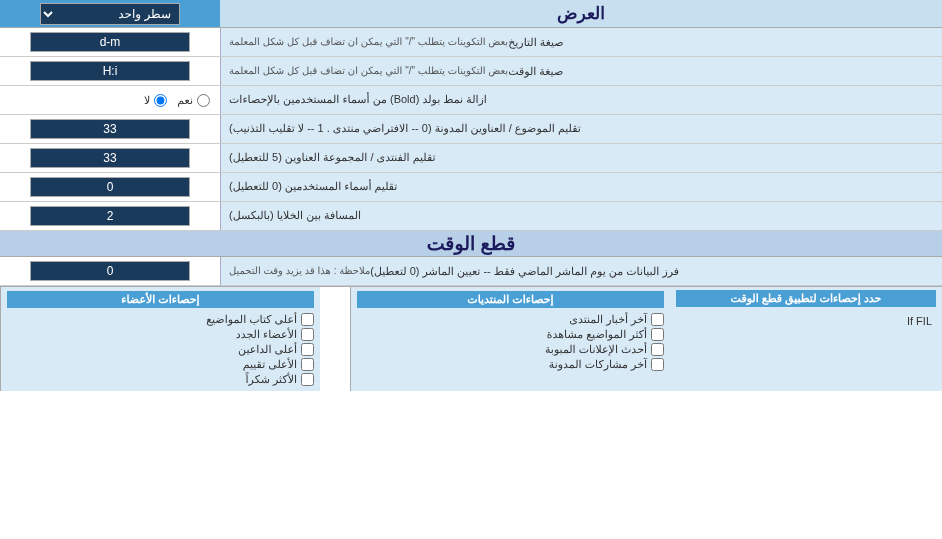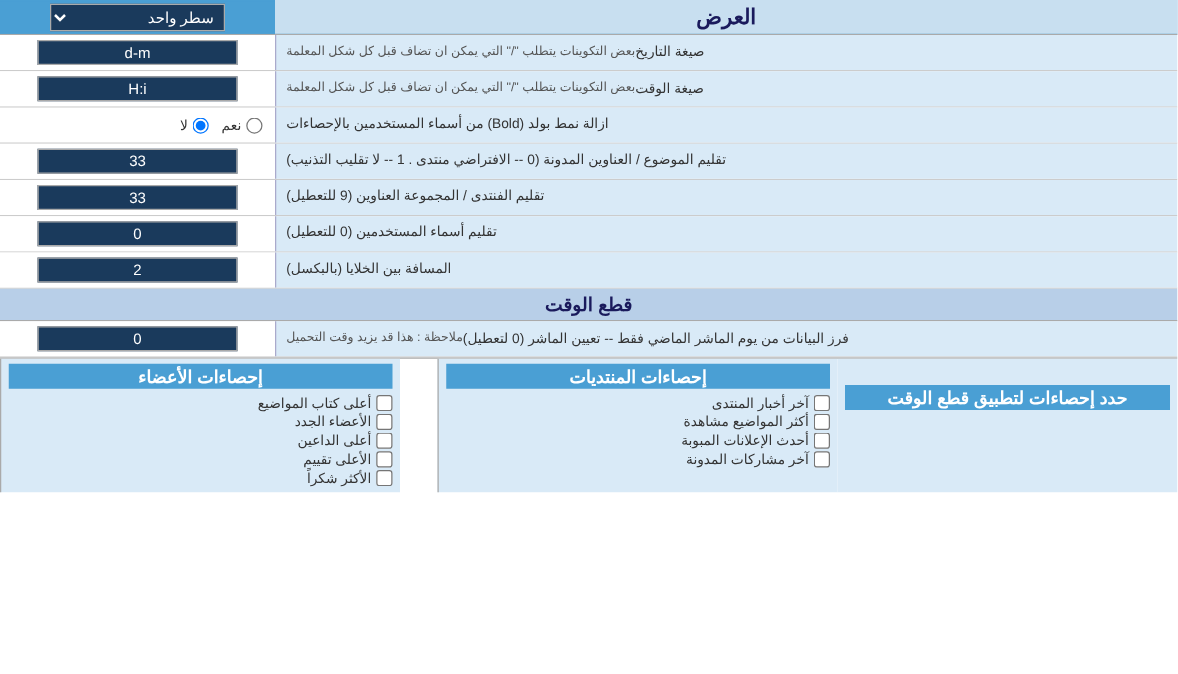--- a/index.html
+++ b/index.html
@@ -103,31 +103,31 @@
       width: 320px;
       background: #d9eaf7;
       padding: 4px 6px;
       border-left: 1px solid #aaa;
       margin-left: 30px;
     }
 
     .bottom-right {
       flex: 1;
       background: #d9eaf7;
-      padding: 21px 6px;
+      padding: 3px 6px;
     }
 
     .bottom-header {
       background: #4a9fd4;
       color: #fff;
       text-align: center;
       font-weight: bold;
       padding: 2px 4px;
       margin-bottom: 4px;
-      font-size: 14px;
+      font-size: 11px;
     }
 
     .checkbox-item {
       display: flex;
       align-items: center;
       gap: 4px;
       padding: 1px 0;
       direction: rtl;
       font-size: 11px;
       color: #333;
@@ -139,21 +139,21 @@
 
     
     .section-title-row {
       background: #b8cfe8;
       display: flex;
       align-items: center;
       justify-content: center;
       min-height: 26px;
       border-bottom: 1px solid #aaa;
       font-weight: bold;
-      font-size: 15px;
+      font-size: 19px;
       color: #1a1a5c;
     }
 
     .two-line-label {
       display: flex;
       align-items: flex-start;
       line-height: 1.35;
     }
 
     .label-sub {
@@ -244,21 +244,21 @@
   </div>
 
   <div class="row">
     <div class="label-cell">تقليم الموضوع / العناوين المدونة (0 -- الافتراضي منتدى . 1 -- لا تقليب التذنيب)</div>
     <div class="input-cell">
       <input class="input-field" type="text" value="33" style="">
     </div>
   </div>
 
   <div class="row">
-    <div class="label-cell">تقليم الفنتدى / المجموعة العناوين (9 للتعطيل)</div>
+    <div class="label-cell">تقليم الفنتدى / المجموعة العناوين (5 للتعطيل)</div>
     <div class="input-cell">
       <input class="input-field" type="text" value="33" style="">
     </div>
   </div>
 
   <div class="row">
     <div class="label-cell">تقليم أسماء المستخدمين (0 للتعطيل)</div>
     <div class="input-cell">
       <input class="input-field" type="text" value="0" style="">
     </div>
@@ -284,20 +284,21 @@
     </div>
     <div class="input-cell">
       <input class="input-field" type="text" value="0" style="">
     </div>
   </div>
 
   <div class="bottom-section">
 
     <div class="bottom-right">
       <div class="bottom-header">حدد إحصاءات لتطبيق قطع الوقت</div>
+      <div style="font-size:11px; color:#333; padding:4px;">If FIL</div>
     </div>
 
     <div class="bottom-middle">
       <div class="bottom-header">إحصاءات المنتديات</div>
       <div class="checkbox-item">
         <input type="checkbox" style="">
         <span>آخر أخبار المنتدى</span>
       </div>
       <div class="checkbox-item">
         <input type="checkbox" style="">

